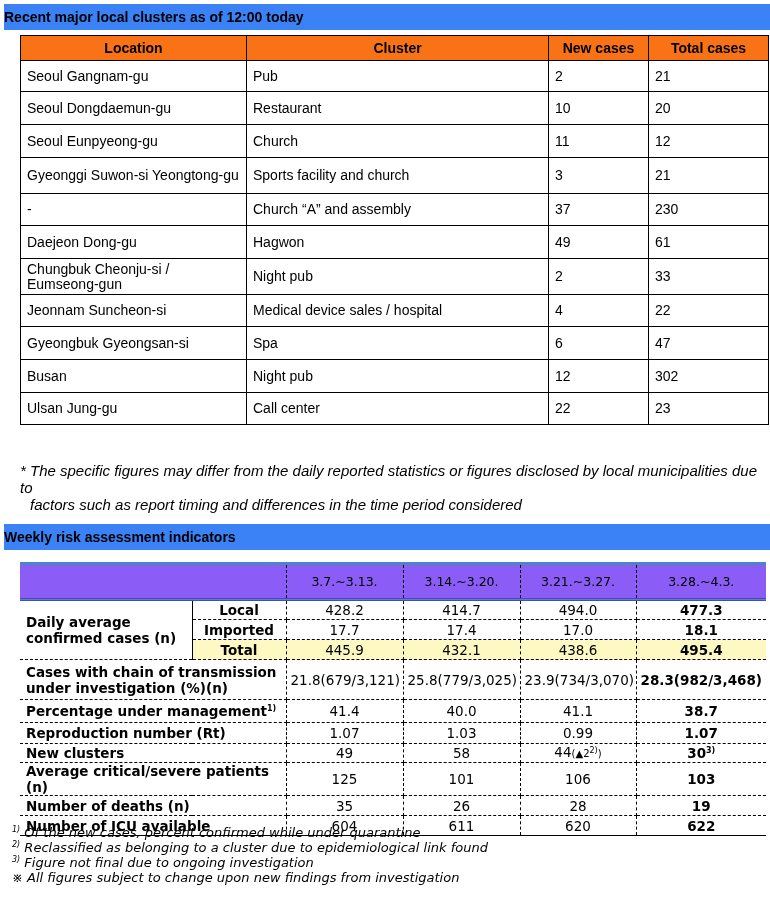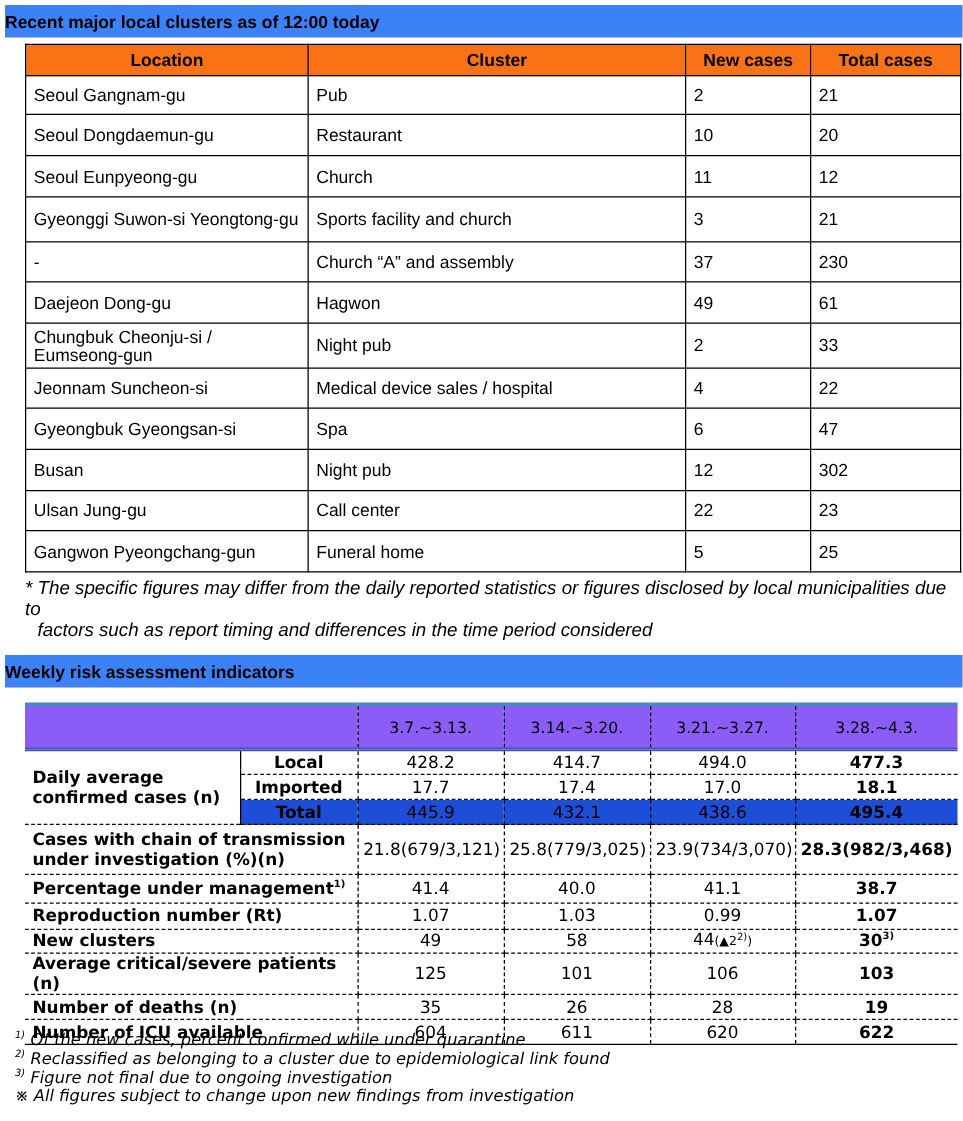--- a/index.html
+++ b/index.html
@@ -33,21 +33,21 @@
              border-top: 1px dashed #000; border-bottom: 1px dashed #000;
              border-left: 1px dashed #000; border-right: 1px dashed #000; line-height: 16px; }
   table.t2 tr.head th { background: #8b5cf6; height: 33px; font-weight: normal;
              font-size: 12.5px; border-top: 3px solid #4a86c5; border-bottom: 3px double #2b5ea0; }
   table.t2 tr.head th:first-child { border-left: none; }
   table.t2 td:first-child { border-left: none; }
   table.t2 td:last-child, table.t2 th:last-child { border-right: none; }
   table.t2 td.lbl { text-align: left; font-weight: bold; padding-left: 6px; }
   table.t2 td.sub { font-weight: bold; border-left: 1px solid #000; }
   table.t2 td.b { font-weight: bold; }
-  table.t2 tr.total td.sub, table.t2 tr.total td.v { background: #1d4ed8; }
+  table.t2 tr.total td.sub, table.t2 tr.total td.v { background: #fef9c3; }
   table.t2 tr.last td { border-bottom: 1.5px solid #000; }
   table.t2 col.k1 { width: 172px; } table.t2 col.k2 { width: 94px; }
   table.t2 col.k3 { width: 117px; } table.t2 col.k4 { width: 117px; }
   table.t2 col.k5 { width: 116px; } table.t2 col.k6 { width: 130px; }
   sup { font-size: 8px; vertical-align: super; line-height: 0; }
   .small { font-size: 10px; }
 
   .note2 { position: absolute; left: 12px; top: 825px; font-style: italic; font-size: 13px;
            line-height: 15px; font-family: "DejaVu Sans", sans-serif; }
 </style>
@@ -131,26 +131,20 @@
         <td>Night  pub</td>
         <td>12</td>
         <td>302</td>
       </tr>
       <tr style="height: 32px;">
         <td>Ulsan  Jung-gu</td>
         <td>Call  center</td>
         <td>22</td>
         <td>23</td>
       </tr>
-      <tr style="height: 33px;">
-        <td>Gangwon  Pyeongchang-gun</td>
-        <td>Funeral  home</td>
-        <td>5</td>
-        <td>25</td>
-      </tr>
     </tbody>
 </table>
 
 <div class="note1">
   <div>* The specific figures may differ from the daily reported statistics or figures disclosed by local municipalities due to</div>
   <div class="indent">factors such as report timing and differences in the time period considered</div>
 </div>
 
 <div id="banner2" class="banner">Weekly risk assessment indicators</div>
 

